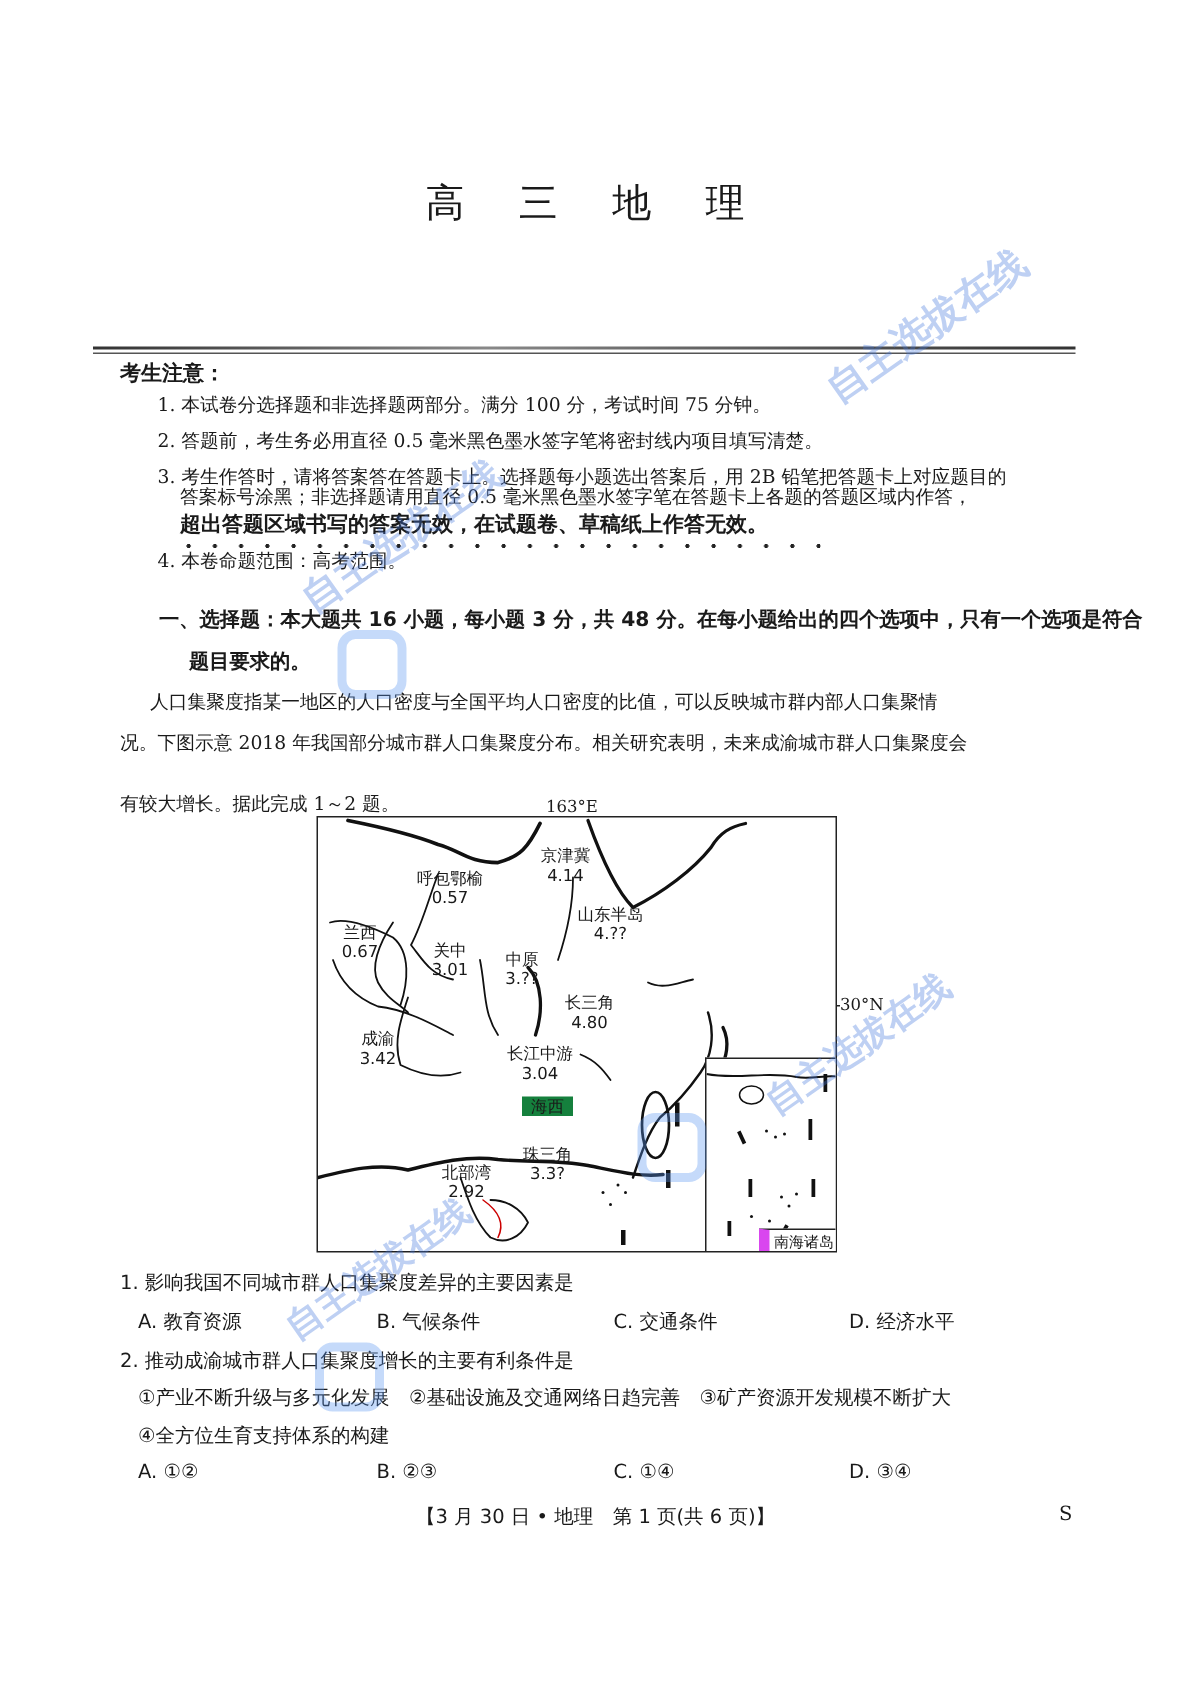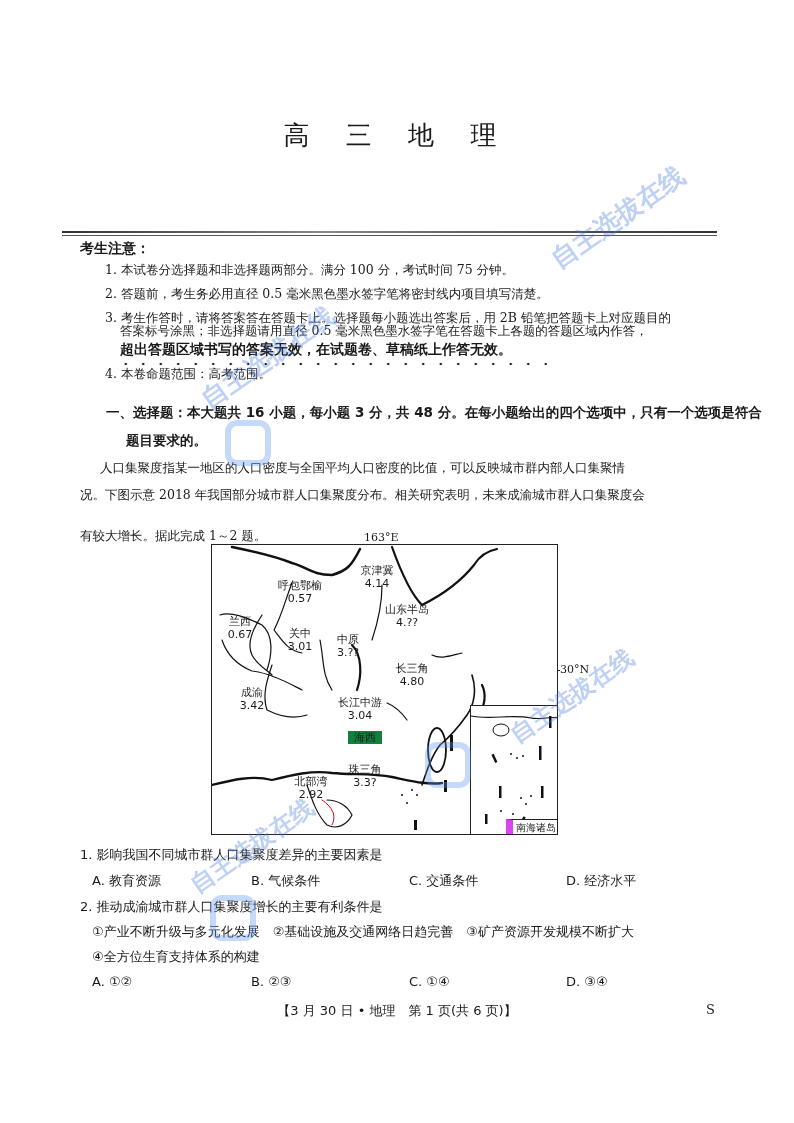--- a/index.html
+++ b/index.html
@@ -106,21 +106,21 @@
       <div>4.??</div>
   </div>
   <div class="lbl" style="left:70px;top:82px;width:36px;">
     <div>关中</div>
       <div>3.01</div>
   </div>
   <div class="lbl" style="left:118px;top:88px;width:36px;">
     <div>中原</div>
       <div>3.??</div>
   </div>
-  <div class="lbl" style="left:158px;top:117px;width:46px;margin-left:19px;">
+  <div class="lbl" style="left:158px;top:117px;width:46px;">
     <div>长三角</div>
       <div>4.80</div>
   </div>
   <div class="lbl" style="left:20px;top:141px;width:40px;">
     <div>成渝</div>
       <div>3.42</div>
   </div>
   <div class="lbl" style="left:118px;top:151px;width:60px;">
     <div>长江中游</div>
       <div>3.04</div>

